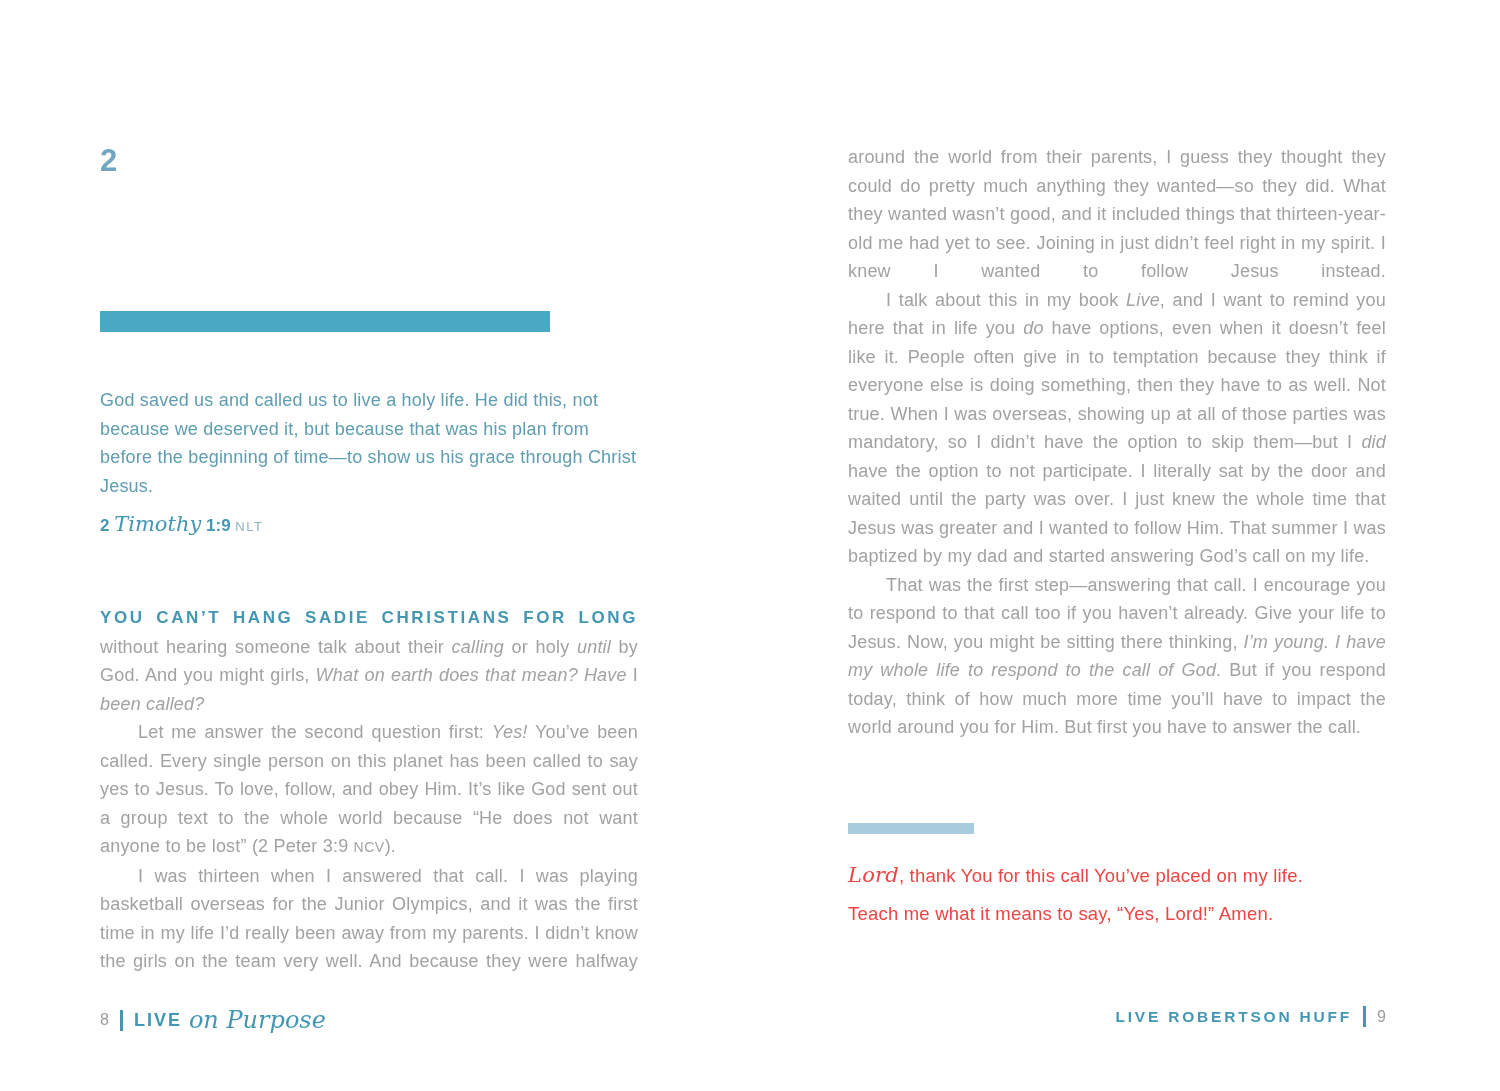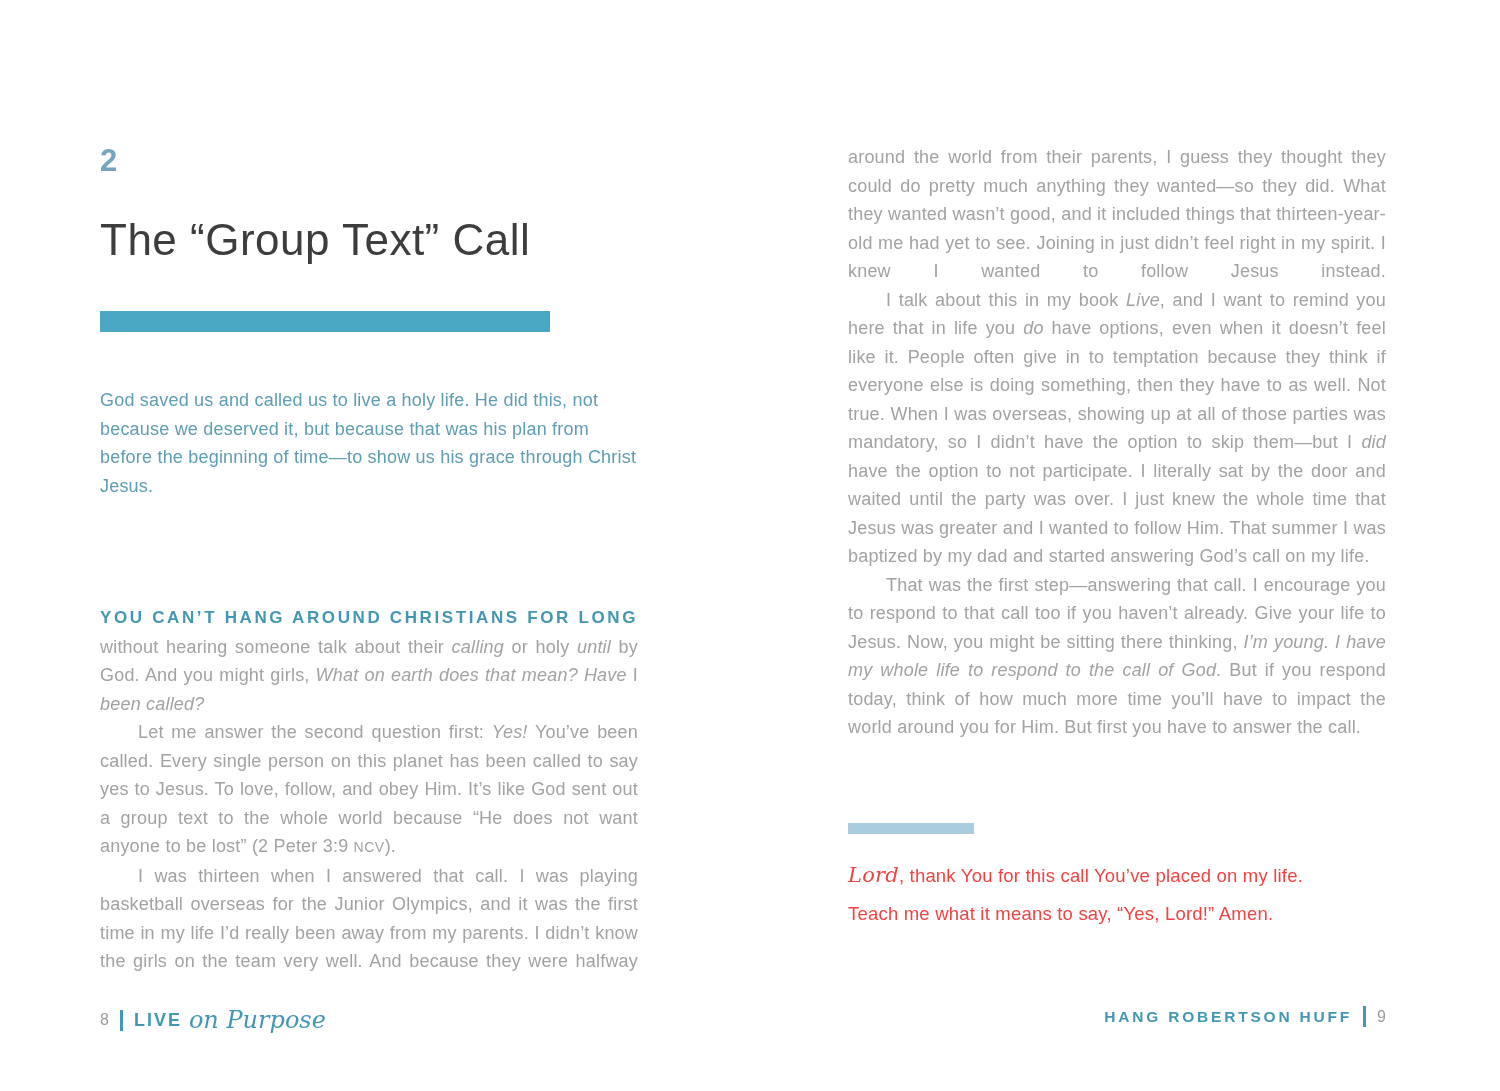--- a/index.html
+++ b/index.html
@@ -98,29 +98,31 @@
   }
 </style>
 </head>
 <body>
 
 <div class="spread">
 
   <div class="page left">
     <div class="chapter-number">2</div>
 
-    <div class="chapter-title">The “Group Text” Call</div>
 
     <div class="title-rule"></div>
 
     <div class="epigraph">God saved us and called us to live a holy life. He did this, not because we deserved it, but because that was his plan from before the beginning of time—to show us his grace through Christ Jesus.</div>
 
+    <div class="epigraph-ref">
+      <span>2 </span><span class="script">Timothy</span><span> 1:9 </span><span class="transl">NLT</span>
+    </div>
 
     <div class="body-text">
-      <p><span class="lead">YOU CAN’T HANG AROUND CHRISTIANS FOR LONG </span><span>without hearing someone talk about their </span><span class="it">calling</span><span> or holy </span><span class="it">until</span><span> by God. And you might girls, </span><span class="it">What on earth does that mean? Have</span><span> I </span><span class="it">been called?</span></p>
+      <p><span class="lead">YOU CAN’T HANG SADIE CHRISTIANS FOR LONG </span><span>without hearing someone talk about their </span><span class="it">calling</span><span> or holy </span><span class="it">until</span><span> by God. And you might girls, </span><span class="it">What on earth does that mean? Have</span><span> I </span><span class="it">been called?</span></p>
       <p class="indent"><span>Let me answer the second question first: </span><span class="it">Yes!</span><span> You’ve been called. Every single person on this planet has been called to say yes to Jesus. To love, follow, and obey Him. It’s like God sent out a group text to the whole world because “He does not want anyone to be lost” (2 Peter 3:9 </span><span class="sc">NCV</span><span>).</span></p>
       <p class="indent cont"><span>I was thirteen when I answered that call. I was playing basketball overseas for the Junior Olympics, and it was the first time in my life I’d really been away from my parents. I didn’t know the girls on the team very well. And because they were halfway</span></p>
     </div>
 
     <div class="footer">
       <span class="pageno">8</span>
       <span class="sep"></span>
       <span class="brand-main">LIVE</span>
       <span class="brand-script script">on Purpose</span>
     </div>
@@ -134,19 +136,19 @@
     </div>
 
     <div class="prayer-rule"></div>
 
     <div class="prayer">
       <div><span class="script">Lord</span><span>, thank You for this call You’ve placed on my life.</span></div>
       <div>Teach me what it means to say, “Yes, Lord!” Amen.</div>
     </div>
 
     <div class="footer right-side">
-      <span class="author">HANG ROBERTSON HUFF</span>
+      <span class="author">LIVE ROBERTSON HUFF</span>
       <span class="sep"></span>
       <span class="pageno">9</span>
     </div>
   </div>
 
 </div>
 
 </body></html>

